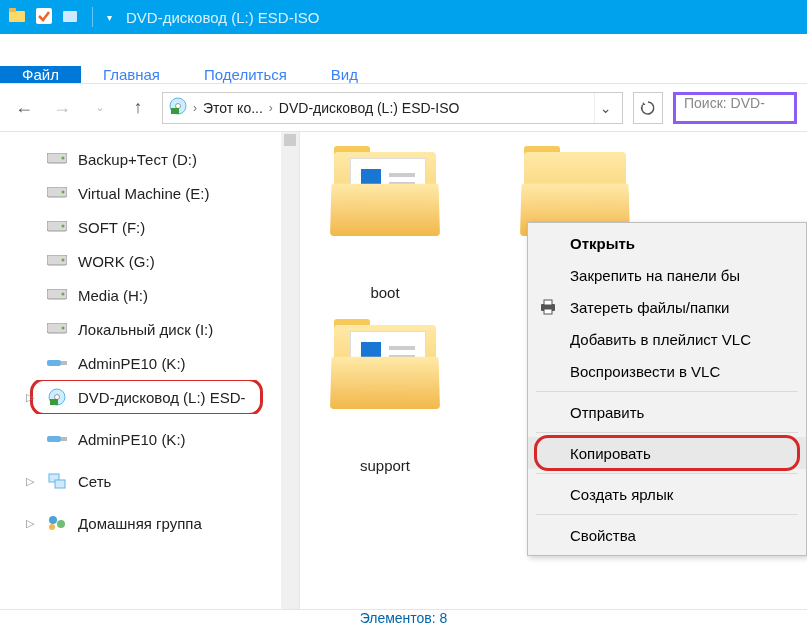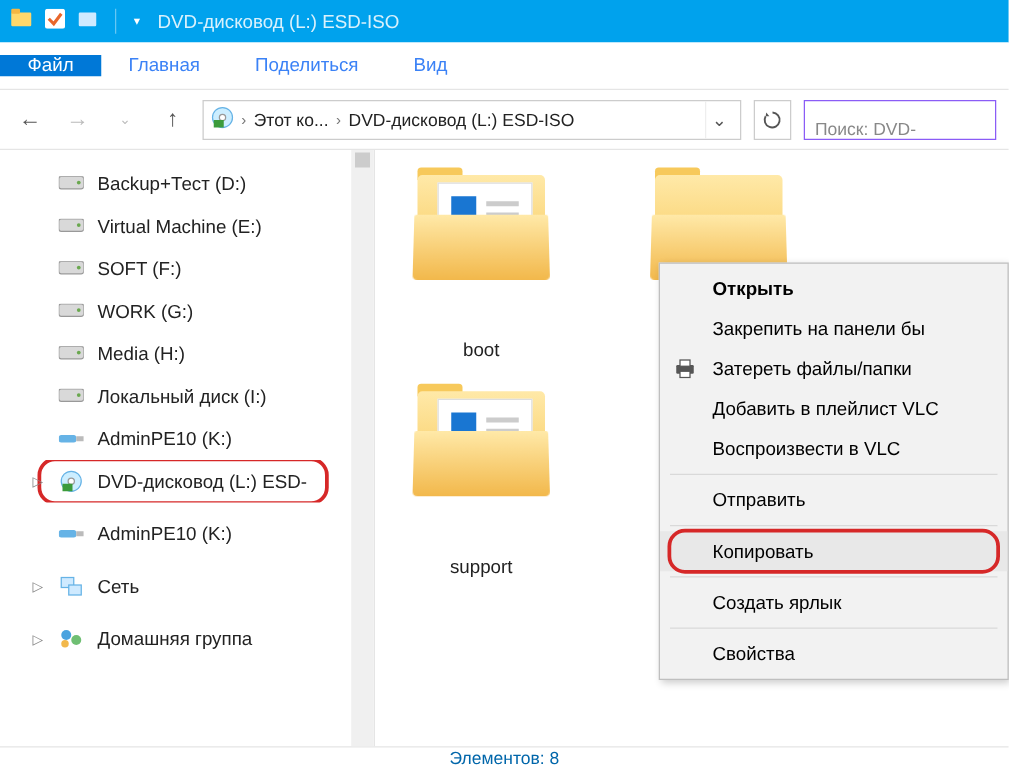--- a/index.html
+++ b/index.html
@@ -26,22 +26,23 @@
     margin: 0 4px;
   }
   .titlebar .title-text { opacity: 0.85; }
 
   
   .ribbon {
     height: 38px;
     background: #fff;
     border-bottom: 1px solid #e5e5e5;
     display: flex;
-    align-items: center;
+    align-items: flex-end;
     font-size: 15px;
+    margin-top: 12px;
   }
   .ribbon .tab {
     padding: 0 22px;
     display: flex;
     align-items: center;
     color: #3b82f6;
     cursor: pointer;
   }
   .ribbon .tab.file {
     background: #0078d7;
@@ -84,23 +85,23 @@
     color: #555;
     border-left: 1px solid #eee;
   }
   .refresh-btn {
     width: 30px; height: 32px;
     border: 1px solid #ccc;
     display:flex; align-items:center; justify-content:center;
     color:#555;
   }
   .searchbox {
-    width: 154px; height: 32px;
-    border: 1px solid #8b5cf6;
-    display: flex; align-items: flex-end;
+    width: 124px; height: 32px;
+    border: 3px solid #8b5cf6;
+    display: flex; align-items: flex-start;
     padding: 0 8px;
     color: #888;
     font-size: 14px;
     overflow: hidden;
     white-space: nowrap;
   }
 
   
   .body {
     display: flex;

